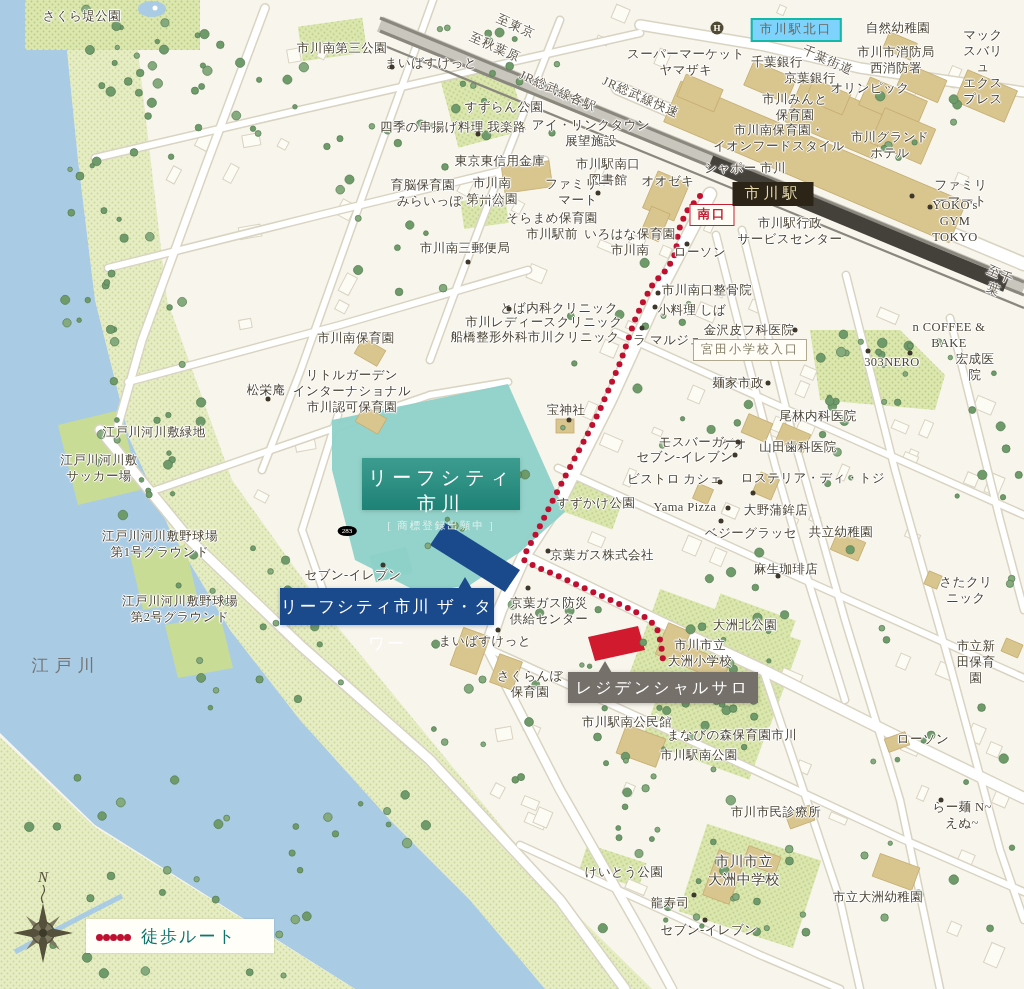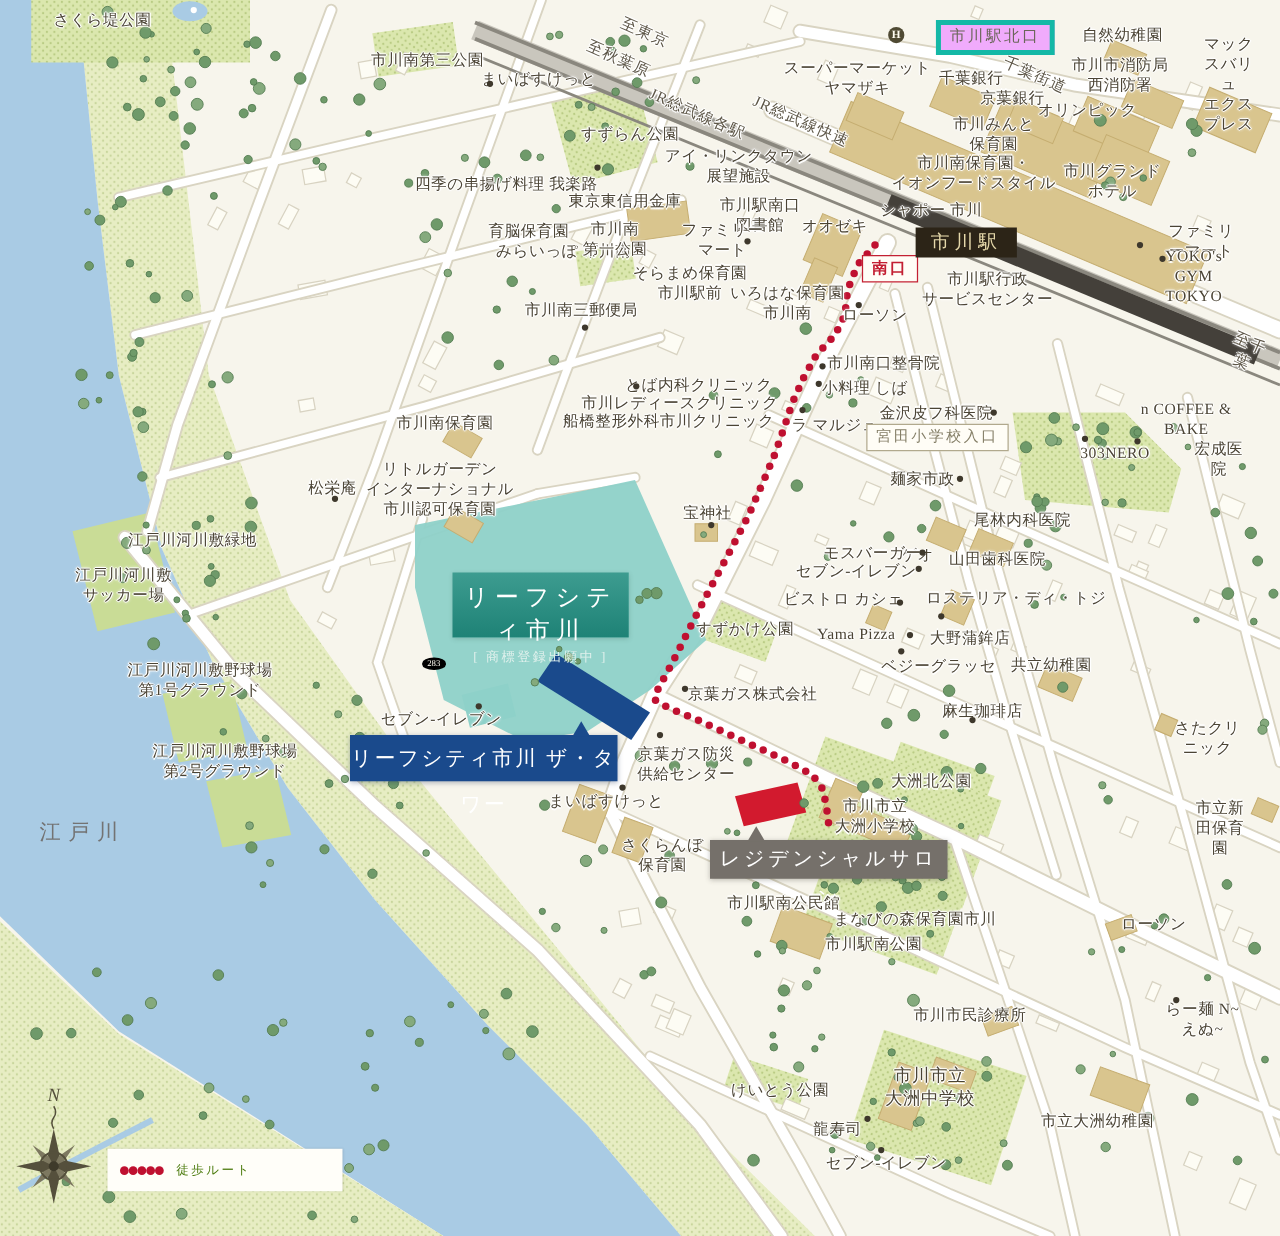--- a/index.html
+++ b/index.html
@@ -9,21 +9,21 @@
   #labels{position:absolute;left:0;top:0;width:100%;height:100%;pointer-events:none;}
   .maplabel{position:absolute;transform:translate(-50%,-50%);color:var(--text,#4b4435);
     font-size:12.5px;line-height:1.28;text-align:center;white-space:pre-line;letter-spacing:.4px;
     text-shadow:-1px 0 0 #fff,1px 0 0 #fff,0 -1px 0 #fff,0 1px 0 #fff,0 0 3px #fff,0 0 3px #fff;}
   .maplabel.water{color:#737373;text-shadow:none;letter-spacing:6px;font-size:17px;}
   .maplabel.road{color:#5d5647;letter-spacing:1px;}
   .poidot{position:absolute;width:5px;height:5px;border-radius:50%;background:#3e382c;
     transform:translate(-50%,-50%);}
   .boxlabel{position:absolute;transform:translate(-50%,-50%);font-size:12.5px;letter-spacing:2px;
     padding:1px 7px 2px;white-space:nowrap;}
-  .boxlabel.outline{background:#f0abfc;border:4px solid #14b8a6;color:#6b665a;}
+  .boxlabel.outline{background:#7dd3fc;border:2px solid #14b8a6;color:#6b665a;}
   .boxlabel.olive{background:#fffdf6;border:1px solid #b1a98d;color:#847e66;font-size:12px;}
   .boxlabel.red{background:#fffdf6;border:1.5px solid #c32033;color:#c32033;font-weight:bold;}
   .boxlabel.dark{background:#2c2417;color:#e5d8aa;font-size:15px;letter-spacing:4px;padding:2px 12px 3px;}
   .badge{position:absolute;transform:translate(-50%,-50%);background:#000000;color:#fffdf2;
     border-radius:50%/45%;font-size:7px;padding:1px 4px;letter-spacing:0;}
   .badge.hotel{background:#4f4a33;border-radius:50%;width:13px;height:13px;line-height:13px;
     text-align:center;padding:0;font-size:9px;font-weight:bold;}
   .callout{position:absolute;color:#fff;text-align:center;}
   .callout .ptr{position:absolute;width:0;height:0;border-left:7px solid transparent;
     border-right:7px solid transparent;}
@@ -33,21 +33,21 @@
   #leaf-callout .sub{font-size:10.5px;letter-spacing:2px;color:#dff0ec;margin-top:2px;}
   #tower-callout{background:var(--navy,#1a4a8c);box-shadow:0 1px 4px rgba(20,40,80,.3);}
   #tower-callout span{font-size:16.5px;letter-spacing:2px;line-height:37px;}
   #tower-callout .ptr{border-bottom:12px solid var(--navy,#1a4a8c);top:-11px;left:178px;}
   #salon-callout{background:var(--graybox,#75706a);box-shadow:0 1px 4px rgba(50,45,40,.3);}
   #salon-callout span{font-size:16px;letter-spacing:3px;line-height:31px;}
   #salon-callout .ptr{border-bottom:12px solid var(--graybox,#75706a);top:-11px;left:30px;}
   #legend{position:absolute;left:86px;top:919px;width:168px;height:34px;background:#fffef9;
     box-shadow:0 0 2px rgba(0,0,0,.15);display:flex;align-items:center;gap:3px;padding:0 10px;}
   #legend i{width:7px;height:7px;border-radius:50%;background:var(--route,#bf1030);display:inline-block;}
-  #legend .lt{font-size:10px;color:#4d7c0f;letter-spacing:2px;margin-left:7px;}
+  #legend .lt{font-size:17px;color:#0f766e;letter-spacing:2px;margin-left:7px;}
   #north-label{position:absolute;left:43px;top:877px;transform:translate(-50%,-50%);
     font-size:15px;color:#55503c;font-style:italic;}
 </style>
 </head>
 <body>
 
 <div id="stage" style="--bg: #f7f5ec; --text: #4b4435; --navy: #1a4a8c; --graybox: #75706a; --route: #bf1030;">
   <svg id="base" width="1024" height="989">
       <defs>
         <pattern id="pbank" width="6" height="6" patternUnits="userSpaceOnUse">
@@ -662,21 +662,21 @@
         <circle cx="0" cy="0" r="4" fill="#3e3a2a"></circle>
         <path d="M0,-48 q3,5 0,9 q-3,4 0,9" stroke="#55503c" stroke-width="1.2" fill="none"></path>
       </g>
     </svg>
   <div id="labels">
       <div class="maplabel" style="left: 82px; top: 16px; transform: translate(-50%, -50%);">さくら堤公園</div>
       <div class="maplabel" style="left: 342px; top: 48px; transform: translate(-50%, -50%);">市川南第三公園</div>
       <div class="maplabel" style="left: 431px; top: 63px; transform: translate(-50%, -50%);">まいばすけっと</div>
       <i class="poidot" style="left: 392px; top: 67px;"></i>
       <div class="maplabel" style="left: 504px; top: 107px; transform: translate(-50%, -50%);">すずらん公園</div>
-      <div class="maplabel" style="left: 405px; top: 127px; transform: translate(-50%, -50%); margin-top: 20px;">四季の串揚げ料理 我楽路</div>
+      <div class="maplabel" style="left: 453px; top: 127px; transform: translate(-50%, -50%);">四季の串揚げ料理 我楽路</div>
       <i class="poidot" style="left: 478px; top: 134px;"></i>
       <div class="maplabel" style="left: 591px; top: 133px; transform: translate(-50%, -50%);">アイ・リンクタウン
 展望施設</div>
       <div class="maplabel" style="left: 500px; top: 161px; transform: translate(-50%, -50%);">東京東信用金庫</div>
       <div class="maplabel" style="left: 608px; top: 172px; transform: translate(-50%, -50%);">市川駅南口
 図書館</div>
       <div class="maplabel" style="left: 668px; top: 181px; transform: translate(-50%, -50%);">オオゼキ</div>
       <div class="maplabel" style="left: 423px; top: 185px; transform: translate(-50%, -50%);">育脳保育園</div>
       <div class="maplabel" style="left: 408px; top: 201px; transform: translate(-50%, -50%); margin-left: 43px;">みらいっぽ 市川南</div>
       <div class="maplabel" style="left: 492px; top: 191px; transform: translate(-50%, -50%);">市川南
@@ -808,21 +808,21 @@
 第2号グラウンド</div>
       <div class="maplabel water" style="left: 66px; top: 666px; transform: translate(-50%, -50%);">江戸川</div>
       <div class="boxlabel outline" style="left: 796px; top: 30px;">市川駅北口</div>
       <div class="boxlabel red" style="left: 712px; top: 215px;">南口</div>
       <div class="boxlabel olive" style="left: 750px; top: 350px;">宮田小学校入口</div>
       <div class="boxlabel dark" style="left: 773px; top: 194px;">市川駅</div>
       <div class="badge " style="left: 347px; top: 531px;">283</div>
       <div class="badge hotel" style="left: 717px; top: 28px;">H</div>
     </div>
 
-  <div class="callout" id="leaf-callout" style="left: 362px; top: 458px; width: 141px; height: 52px;">
+  <div class="callout" id="leaf-callout" style="left: 362px; top: 458px; width: 158px; height: 52px;">
     <div class="ttl">リーフシティ市川</div>
     <div class="sub">[ 商標登録出願中 ]</div>
   </div>
 
   <div class="callout" id="tower-callout" style="left: 280px; top: 588px; width: 214px; height: 37px;">
     <span>リーフシティ市川 ザ・タワー</span>
     <i class="ptr"></i>
   </div>
 
   <div class="callout" id="salon-callout" style="left: 568px; top: 672px; width: 190px; height: 31px;">

